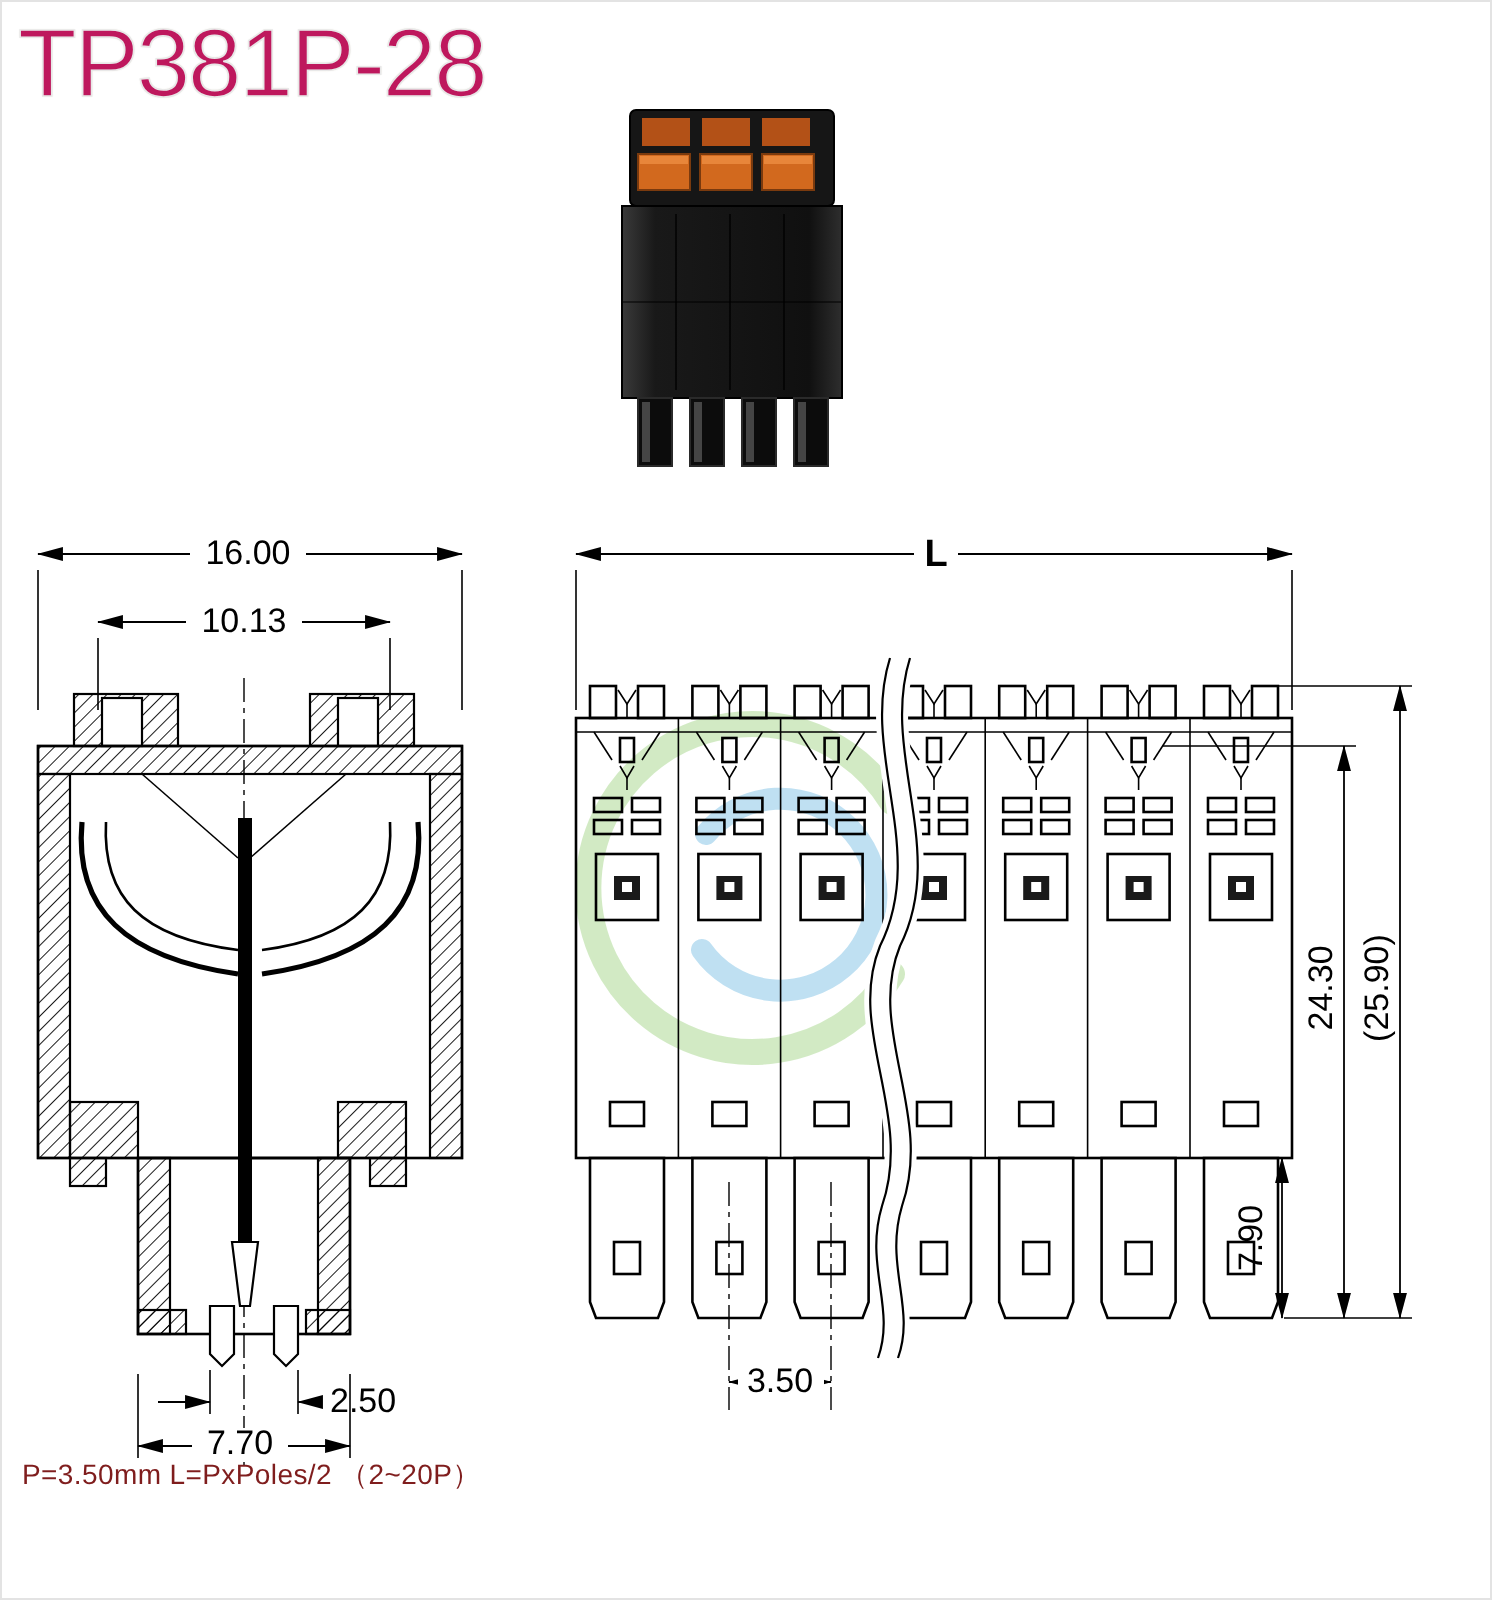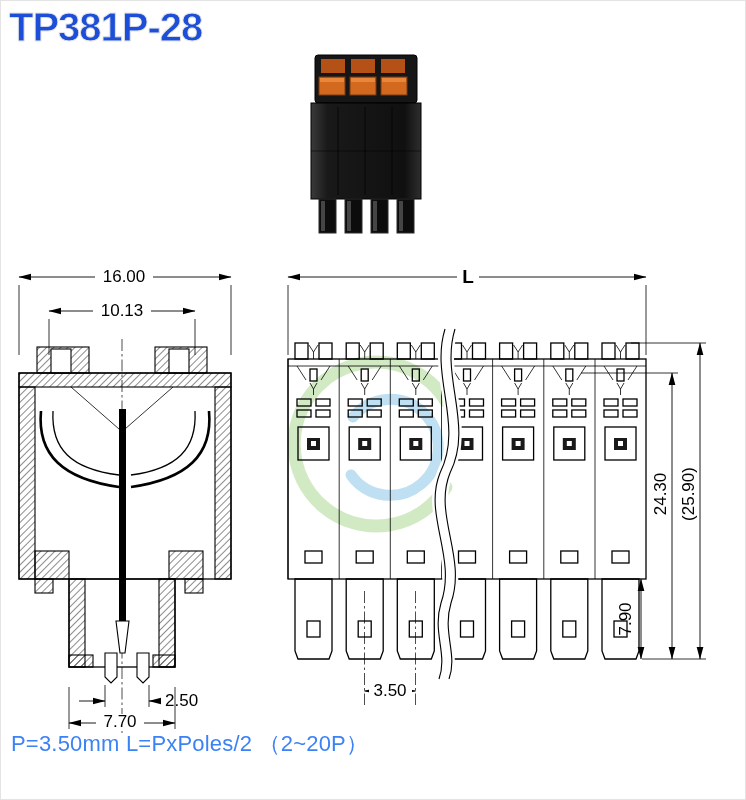--- a/index.html
+++ b/index.html
@@ -3,27 +3,27 @@
 <meta charset="utf-8">
 <style>
   html,body{margin:0;padding:0;background:#fff;}
   #page{
     position:relative;width:746px;height:800px;background:#fff;
     border:1px solid #e3e3e3;box-sizing:border-box;overflow:hidden;
     font-family:"Liberation Sans",sans-serif;
   }
   #title{
     position:absolute;left:8px;top:4px;
-    font-size:40px;font-weight:bold;letter-spacing:-1px;
-    color:#1d4ed8;-webkit-text-stroke:0.8px #e8e8e8;
+    font-size:48px;font-weight:normal;letter-spacing:-1px;
+    color:#be185d;-webkit-text-stroke:0.8px #e8e8e8;
     text-shadow:0 0 1px rgba(120,100,0,.25);
   }
   #footer{
     position:absolute;left:10px;top:728px;
-    font-size:22px;color:#3b82f6;letter-spacing:0.2px;
+    font-size:14px;color:#7f1d1d;letter-spacing:0.2px;
   }
   svg{position:absolute;}
   
   .o  {fill:none;stroke:#000;stroke-width:1.3;}
   .t  {fill:none;stroke:#000;stroke-width:0.8;}
   .dl {fill:none;stroke:#000;stroke-width:0.9;}
   .sp {fill:none;stroke:#000;stroke-width:2.6;}
   .h  {fill:url(#lv-hatch);stroke:#000;stroke-width:1.1;}
   .w  {fill:#fff;stroke:#000;stroke-width:1.1;}
   .cl {fill:none;stroke:#000;stroke-width:0.7;stroke-dasharray:12 3 2.5 3;}

